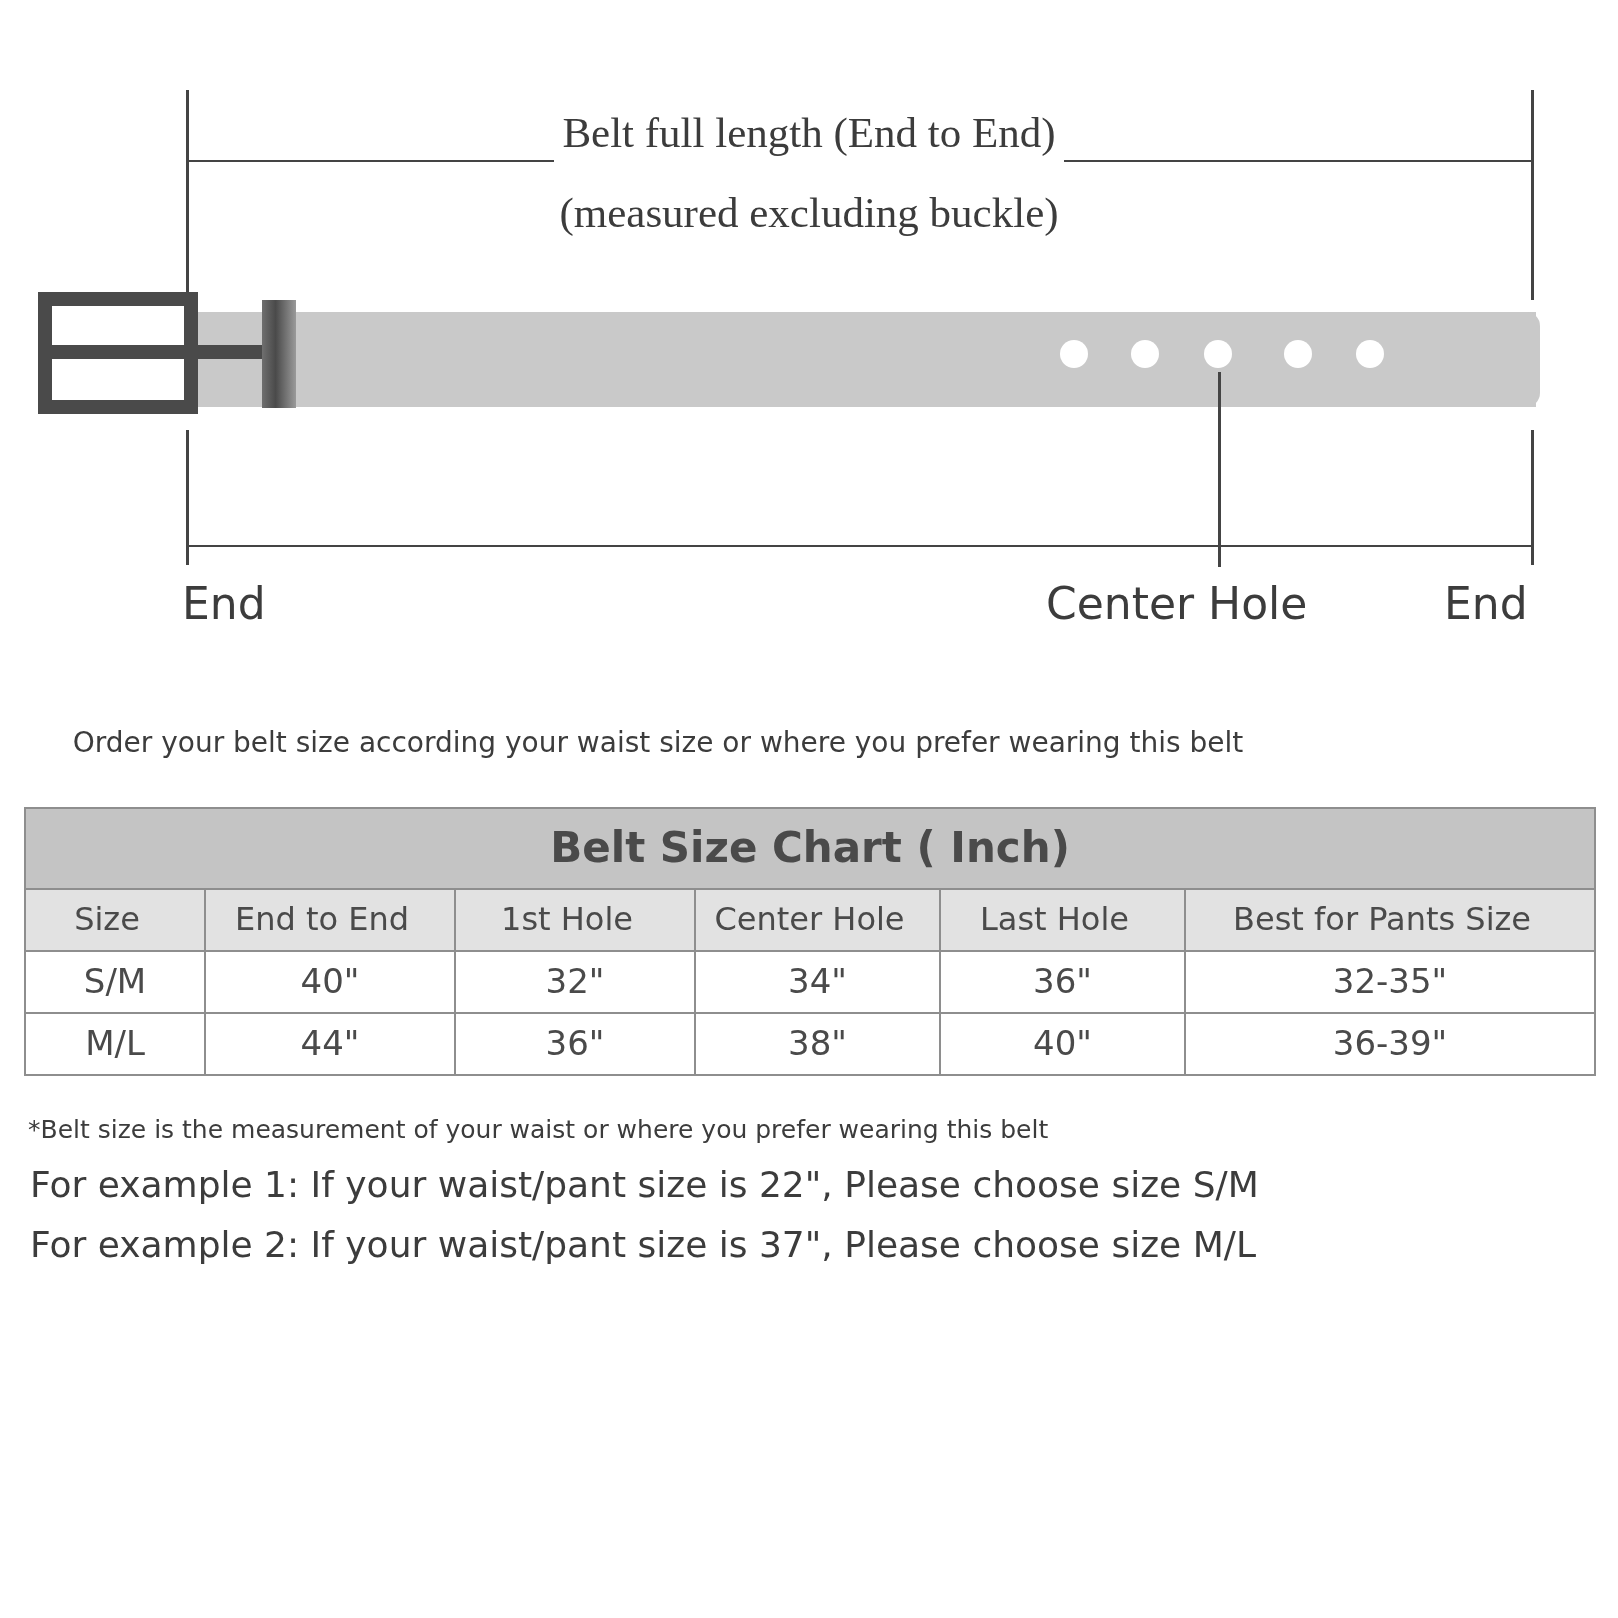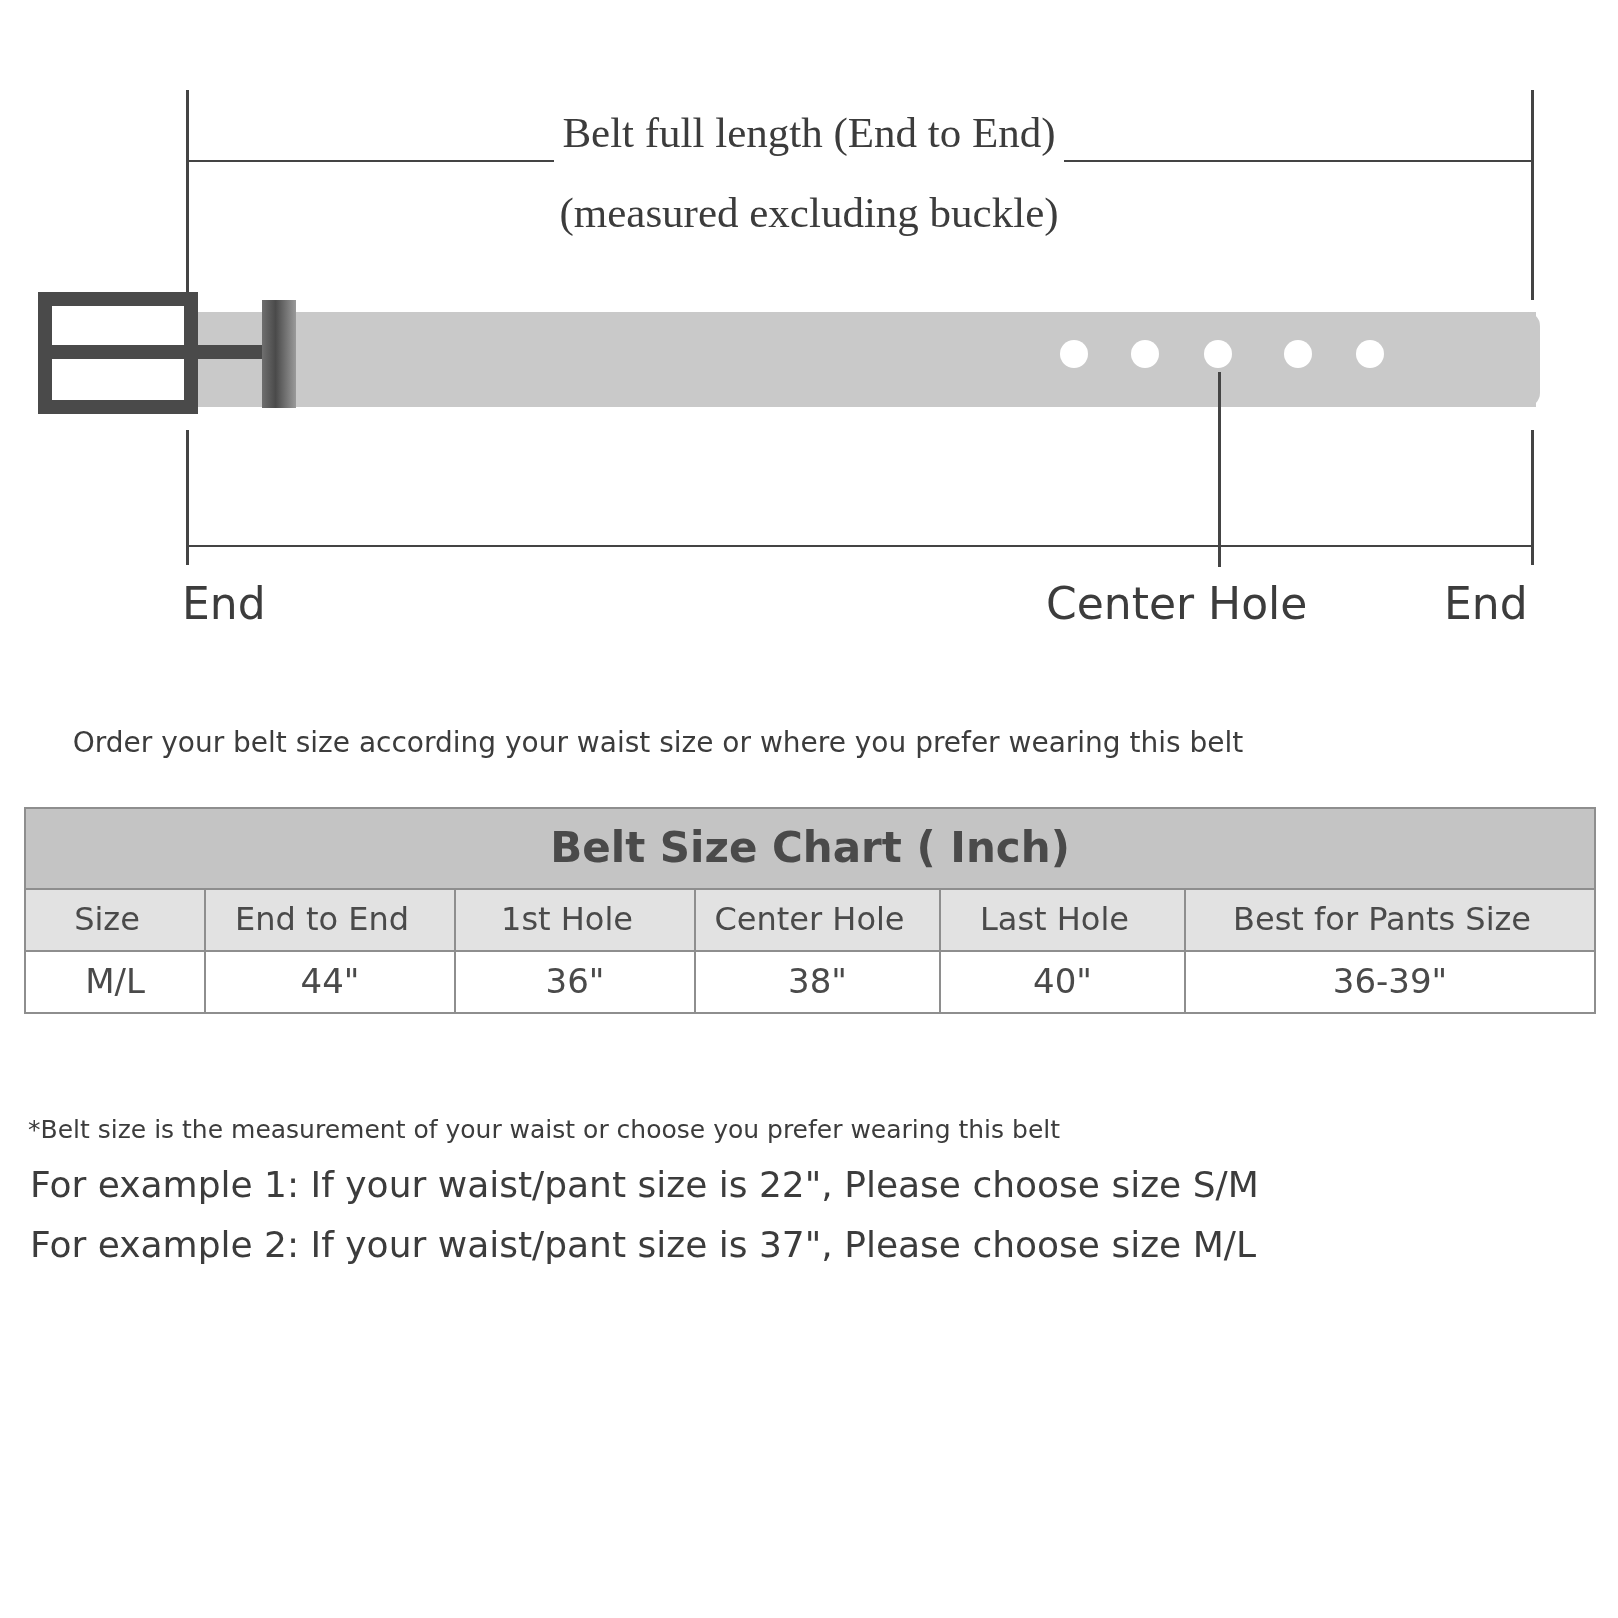--- a/index.html
+++ b/index.html
@@ -335,29 +335,37 @@
     </tr>
     <tr class="chart-head">
       <th>Size</th>
       <th>End to End</th>
       <th>1st Hole</th>
       <th>Center Hole</th>
       <th>Last Hole</th>
       <th>Best for Pants Size</th>
     </tr>
     <tr class="chart-body">
+      <td>S/M</td>
+      <td>40"</td>
+      <td>32"</td>
+      <td>34"</td>
+      <td>36"</td>
+      <td>32-35"</td>
+    </tr>
+    <tr class="chart-body">
       <td>M/L</td>
       <td>44"</td>
       <td>36"</td>
       <td>38"</td>
       <td>40"</td>
       <td>36-39"</td>
     </tr>
   </tbody>
     </table>
 </div>
 
-<div class="footnote">*Belt size is the measurement of your waist or choose you prefer wearing this belt</div>
+<div class="footnote">*Belt size is the measurement of your waist or where you prefer wearing this belt</div>
 
 <div class="examples">
   <div>For example 1: If your waist/pant size is 22", Please choose size S/M</div>
   <div>For example 2: If your waist/pant size is 37", Please choose size M/L</div>
 </div>
 
 </body></html>

